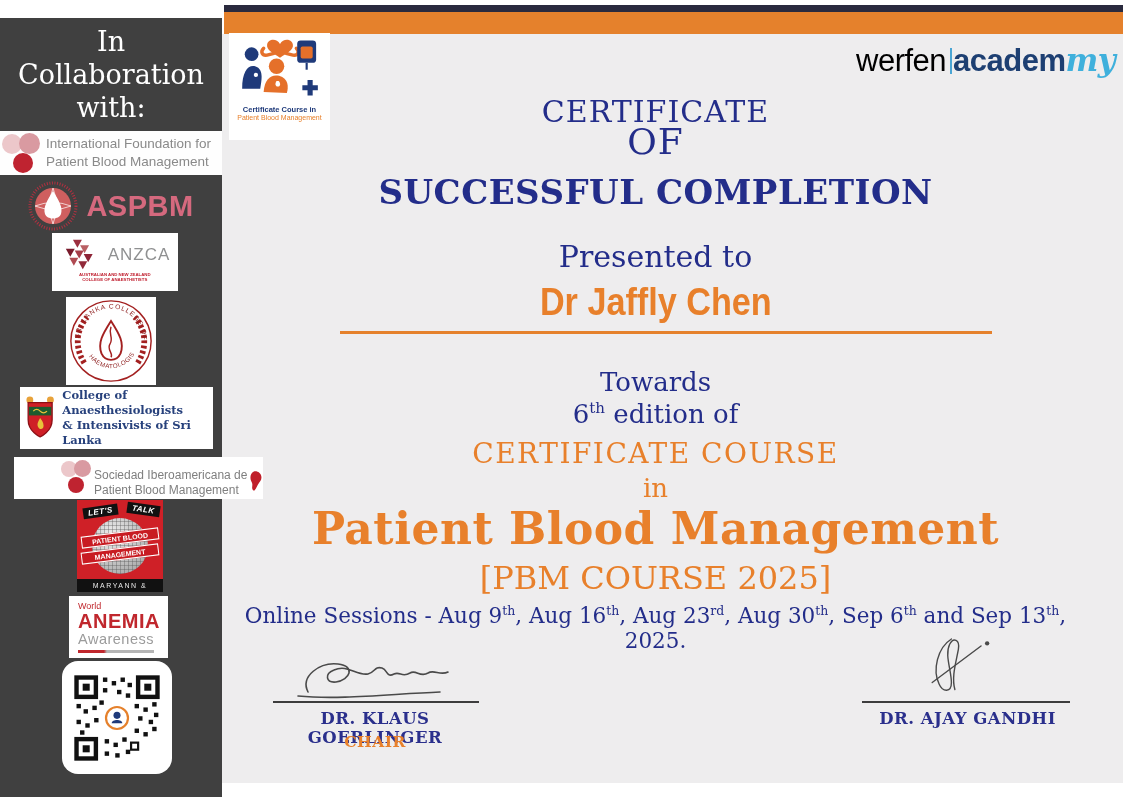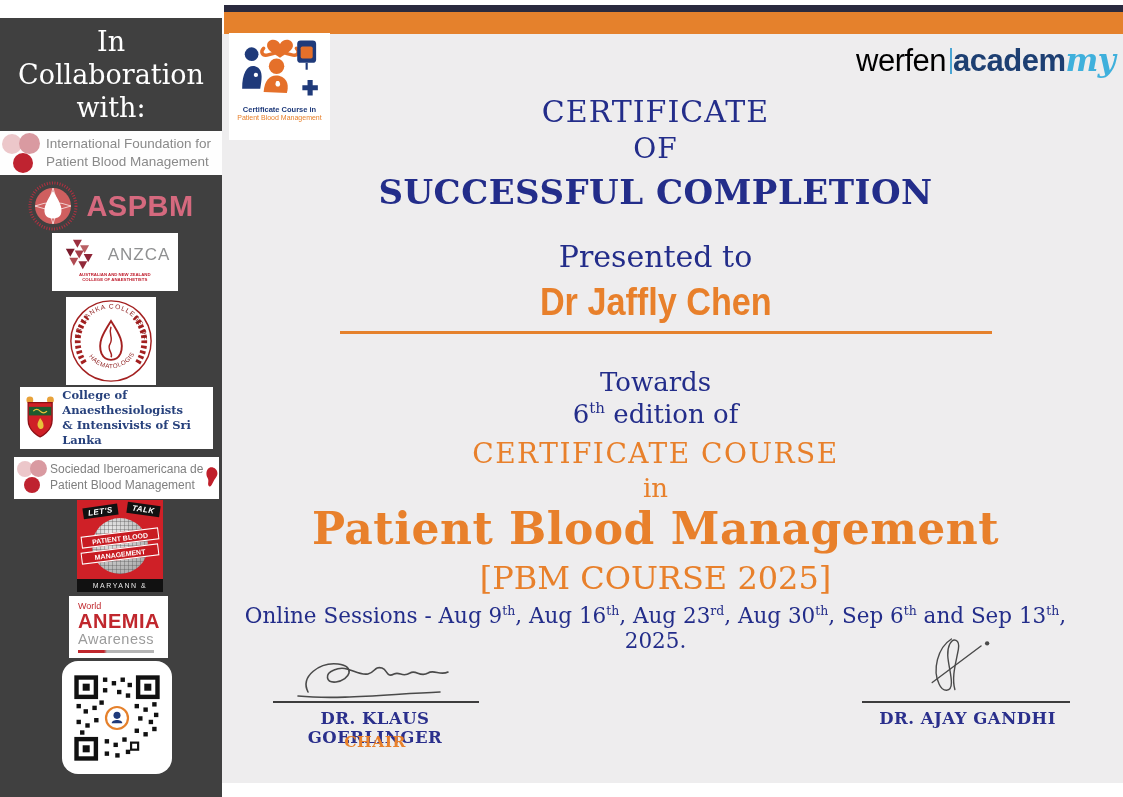--- a/index.html
+++ b/index.html
@@ -46,21 +46,21 @@
              transform:scale(0.72);transform-origin:center top;font-weight:bold;white-space:nowrap;}
 
   
   .lg-slch{left:66px;top:279px;width:90px;height:88px;display:flex;align-items:center;justify-content:center;}
 
   
   .lg-cais{left:20px;top:369px;width:193px;height:62px;display:flex;align-items:center;gap:5px;padding:12px 3px;box-sizing:border-box;}
   .cais-text{font-family:"DejaVu Serif", serif;color:#27417c;font-size:11.5px;font-weight:bold;line-height:1.3;}
 
   
-  .lg-sipbm{left:14px;top:439px;width:205px;height:42px;display:flex;align-items:center;overflow:hidden;}
+  .lg-sipbm{left:14px;top:439px;width:205px;height:42px;display:flex;align-items:flex-end;overflow:hidden;padding-left:44px;}
   .sipbm-circles{position:relative;width:36px;height:42px;flex:0 0 36px;}
   .sipbm-circles i{position:absolute;border-radius:50%;}
   .sipbm-circles .c1{left:3px;top:4px;width:16px;height:16px;background:#ecc7ca;}
   .sipbm-circles .c2{left:16px;top:3px;width:17px;height:17px;background:#d99aa1;}
   .sipbm-circles .c3{left:10px;top:20px;width:16px;height:16px;background:#bf2330;}
   .sipbm-text{color:#7f7f7f;font-size:12px;line-height:1.3;white-space:nowrap;}
 
   
   .lg-lt{position:absolute;left:77px;top:482px;width:86px;height:92px;background:#cf2027;overflow:hidden;}
   .lt-mic{position:absolute;left:15px;top:18px;width:56px;height:56px;border-radius:50%;
@@ -99,21 +99,21 @@
   .cc-line2{color:#e8802b;font-size:7px;}
 
   .brand{position:absolute;left:856px;top:42px;font-size:31px;letter-spacing:-0.5px;white-space:nowrap;}
   .brand .p1{color:#000000;}
   .brand .bar{display:inline-block;width:2px;height:26px;background:#4aa5d4;margin:0 1px 0 4px;vertical-align:-3px;}
   .brand .p2{color:#1d3f72;font-weight:bold;}
   .brand .p3{color:#3fb0dc;font-weight:bold;font-style:italic;font-family:"DejaVu Serif", serif;}
 
   .cline{position:absolute;left:222px;width:867px;text-align:center;}
   .t-cert{top:94px;font-size:30px;letter-spacing:1px;}
-  .t-of{top:132px;font-size:28px;letter-spacing:1px;}
+  .t-of{top:121px;font-size:36px;letter-spacing:1px;}
   .t-succ{top:172px;font-size:34px;letter-spacing:0.5px;}
   .t-pres{top:239px;font-size:30px;}
   .t-name{top:281px;font-size:38px;color:#e8802b;font-weight:bold;}
   .t-name .name-inner{display:inline-block;transform:scaleX(0.9);}
   .name-rule{position:absolute;left:340px;top:331px;width:652px;height:3px;background:#e5812c;}
   .t-towards{top:367px;font-size:26px;}
   .t-edition{top:399px;font-size:26px;}
   .t-coursel{top:437px;font-size:28px;letter-spacing:1.5px;}
   .t-in{top:473px;font-size:26px;}
   .t-pbm{top:503px;font-size:44px;letter-spacing:0.5px;}

